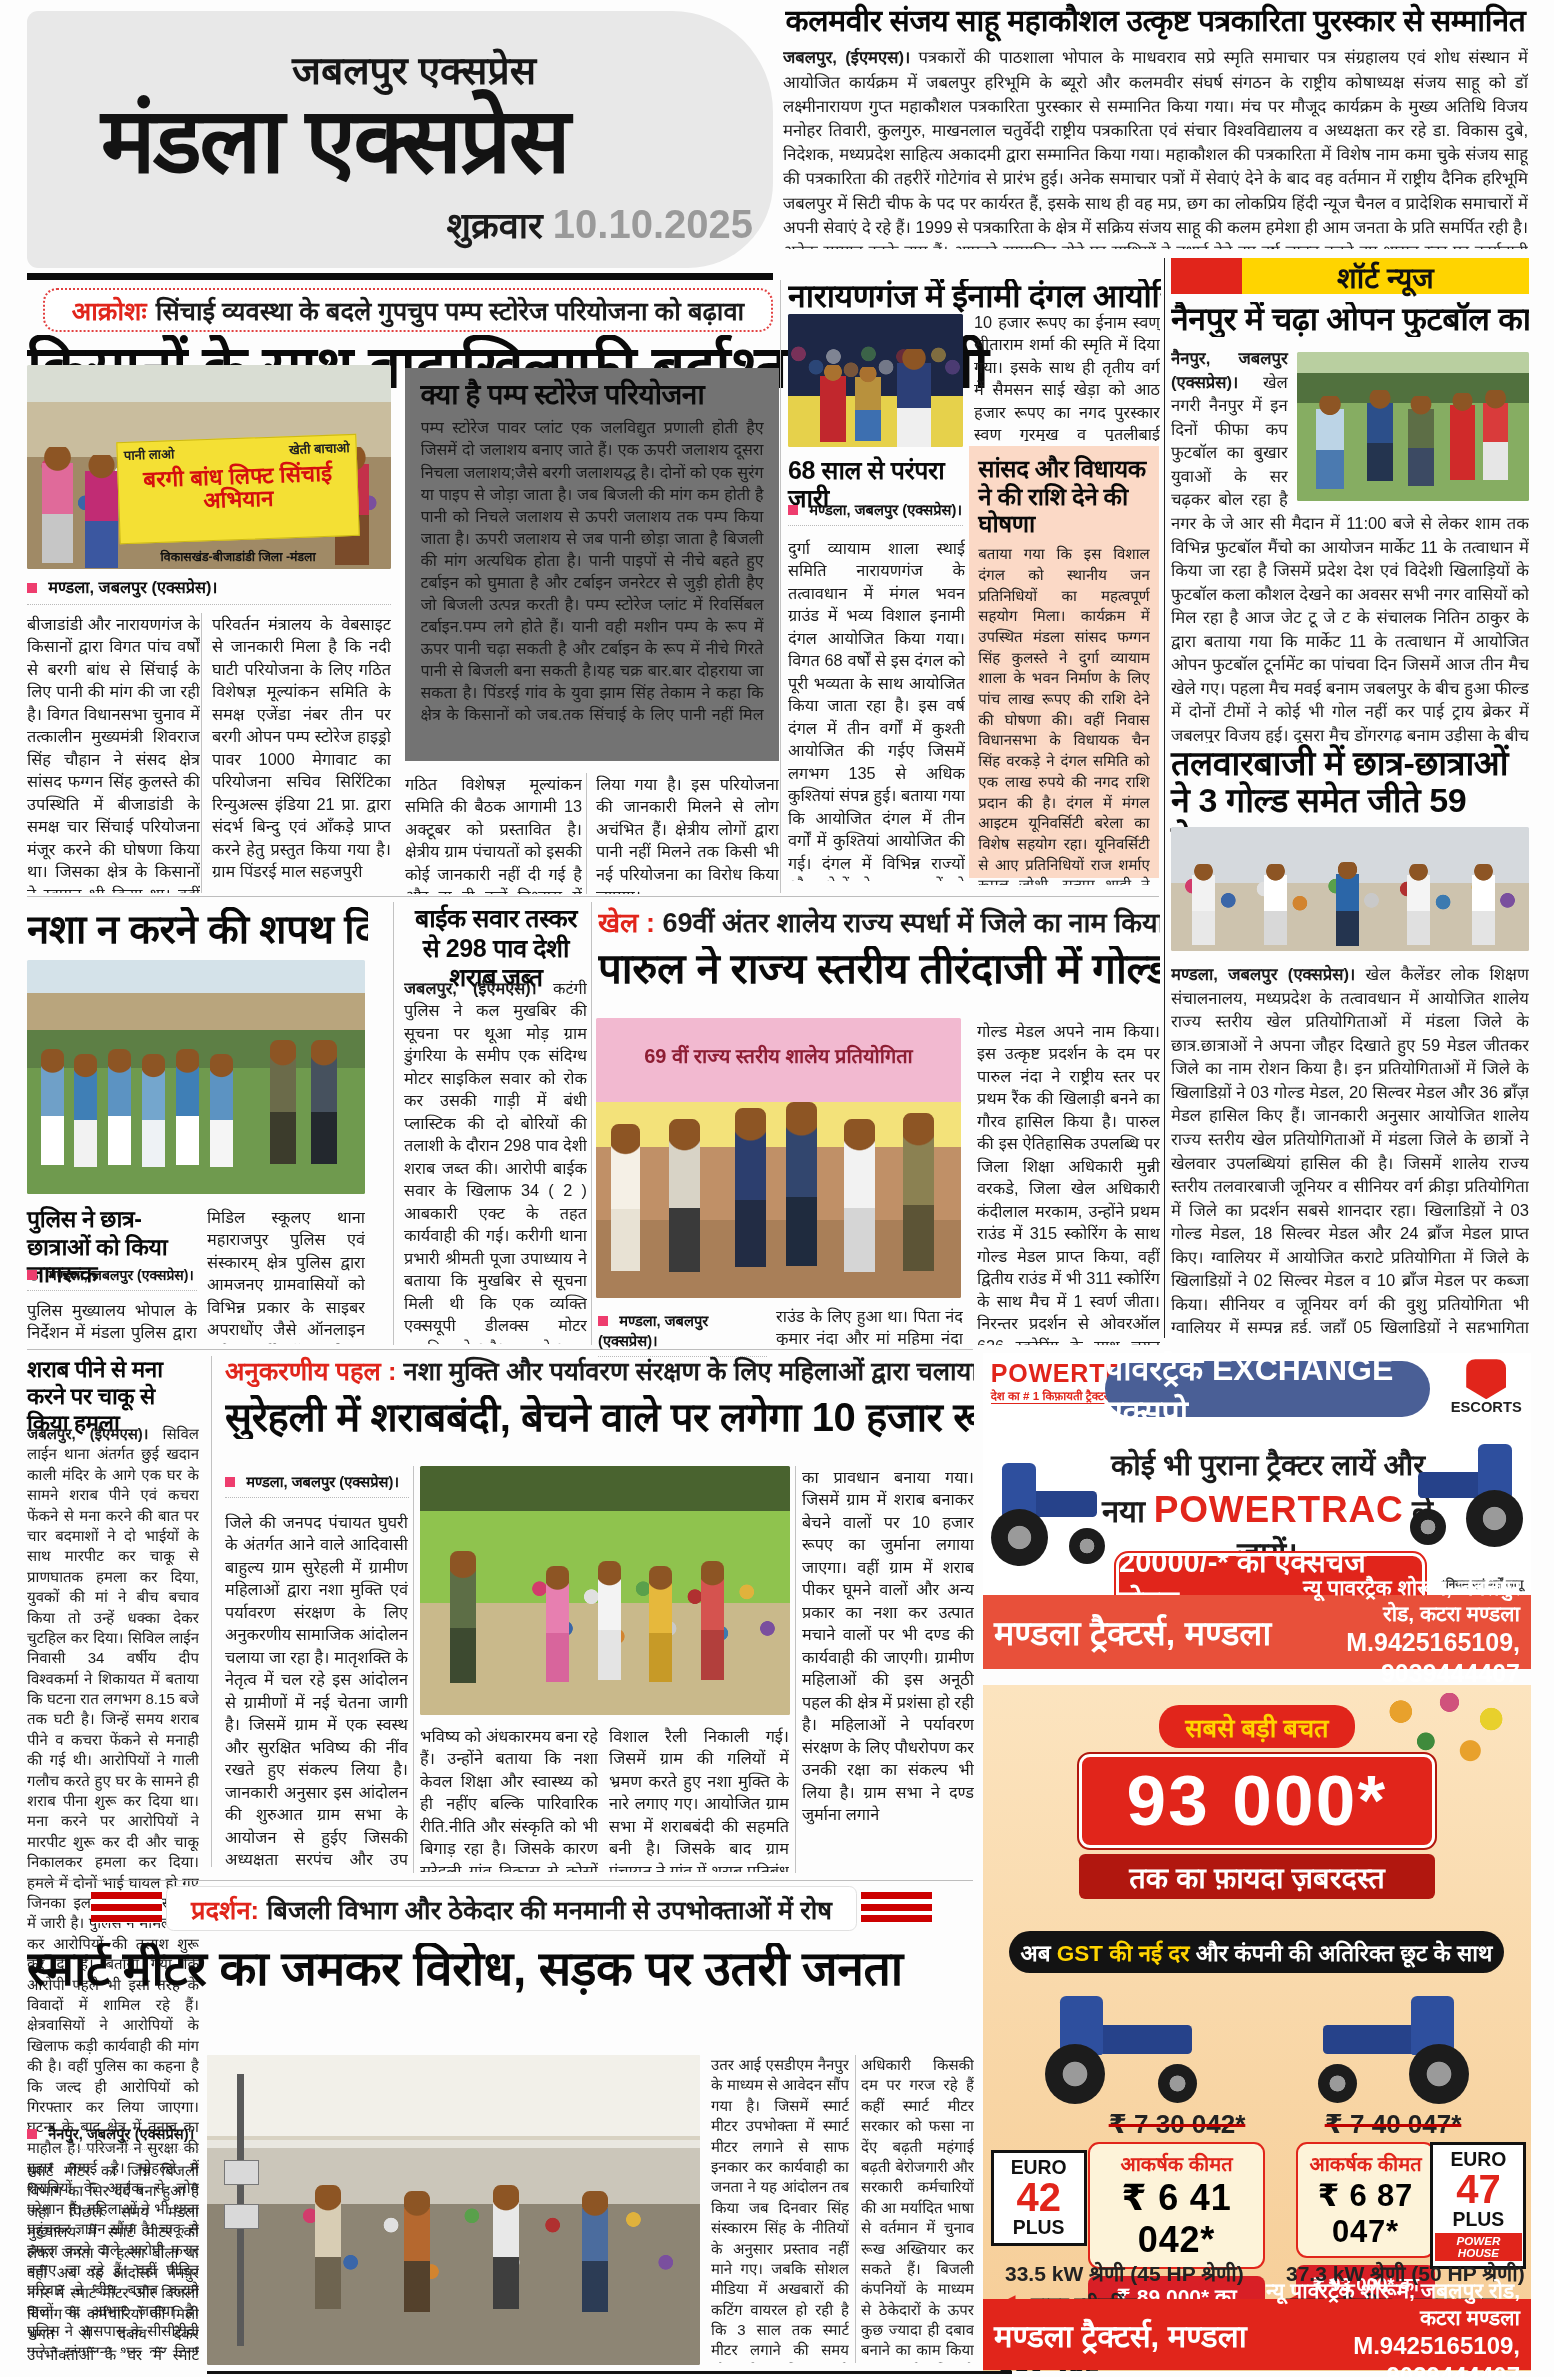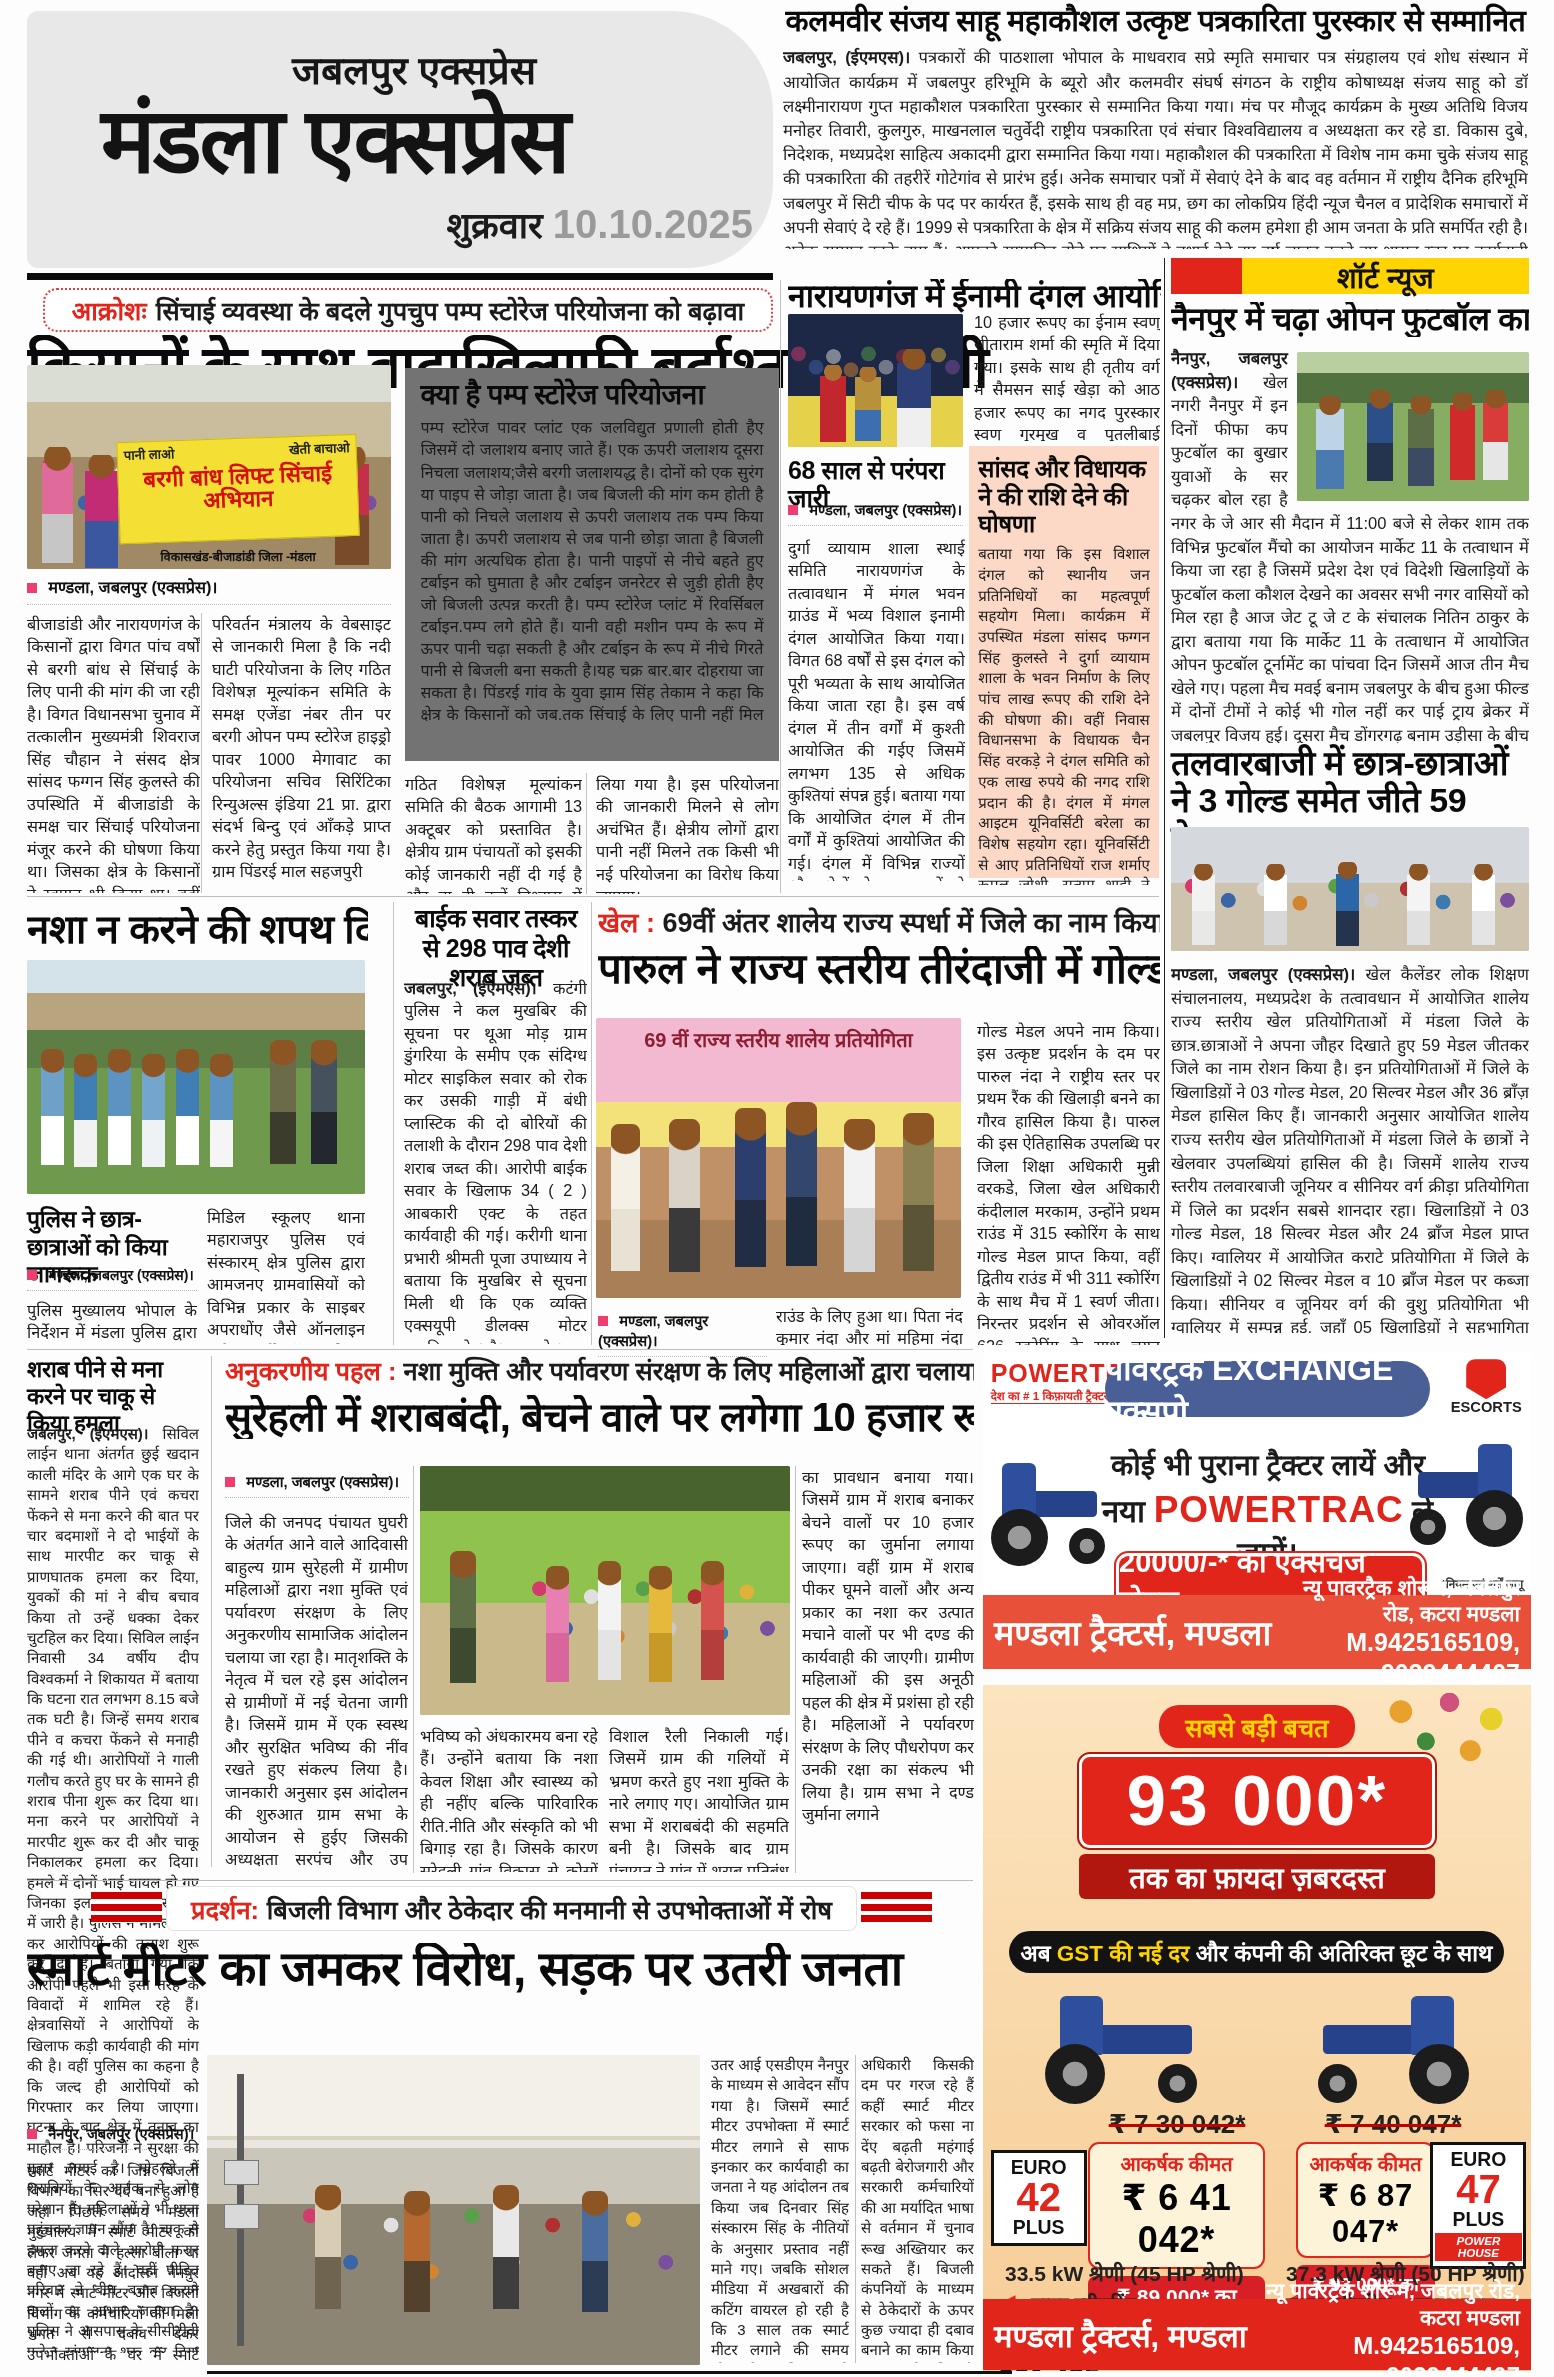--- a/index.html
+++ b/index.html
@@ -101,21 +101,21 @@
   #archery-photo{left:596px;top:1018px;width:365px;height:280px;
     background:linear-gradient(#f2b9d0 0 30%,#f3e27a 30% 46%,#c09067 46% 72%,#a97f58 72%);}
   #sure-photo{left:420px;top:1466px;width:370px;height:249px;
     background:linear-gradient(#49632f 0 18%,#8fc34e 18% 55%,#c9b98b 55%);}
   #meter-photo{left:207px;top:2055px;width:493px;height:310px;
     background:linear-gradient(#e9e7e0 0 30%,#cbc6ba 30% 48%,#8d8574 48%);}
   .tent{position:absolute;left:0;top:0;width:100%;height:26%;background:#f2f0e9;
     border-bottom:4.6px solid #d8d2c2;}
   .pole{position:absolute;left:6%;top:6%;width:7.7px;height:88%;background:#5a5a5a;}
   .meterbox{position:absolute;left:3.5%;width:33px;height:23px;background:#d9d9d9;border:1.5px solid #777;}
-  .banner-line{font-weight:900;text-align:center;}
+  .banner-line{font-weight:900;text-align:center;margin-top:16px;}
 </style>
 </head>
 <body>
 
 <div id="page">
 
   <div class="abs" id="masthead-box">
     <div id="mh-title">मंडला एक्सप्रेस</div>
     <div id="mh-sub">जबलपुर एक्सप्रेस</div>
     <div id="mh-date">

